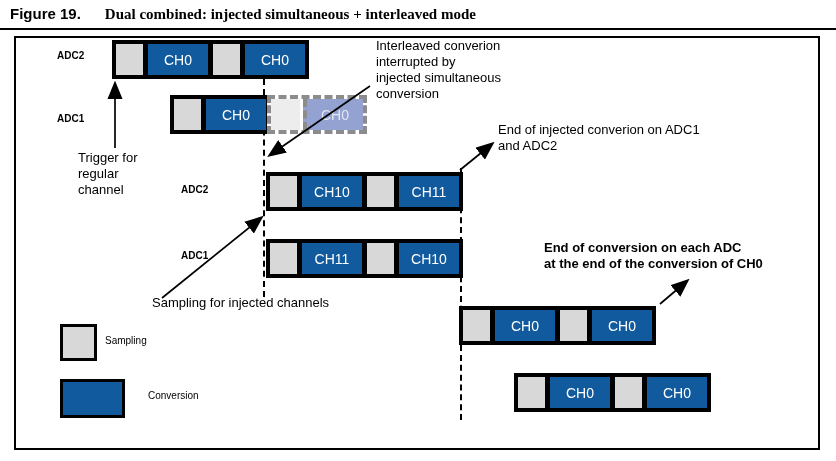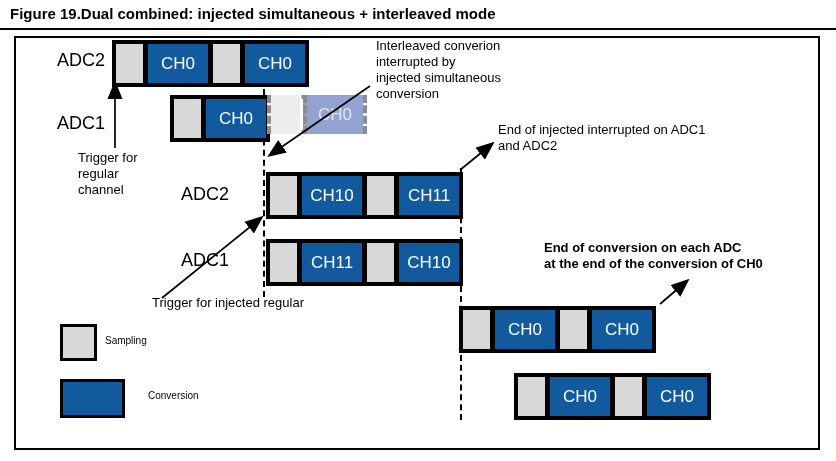--- a/index.html
+++ b/index.html
@@ -2,34 +2,34 @@
 <html style="--conversion: #115A9E; --sampling: #D8D8D8; --aborted-conversion: #94A2D2; --aborted-sampling: #EDEDED;"><head>
 <meta charset="utf-8">
 <style>
   html,body{margin:0;padding:0;background:#fff;width:836px;height:461px;overflow:hidden;
     font-family:"Liberation Sans","DejaVu Sans",sans-serif;color:#000;}
   .page{position:relative;width:836px;height:461px;background:#fff;}
 
   
   .fig-title{position:absolute;left:10px;top:5px;font-size:15px;font-weight:bold;white-space:nowrap;}
   .fig-title .fig-label{display:inline-block;}
-  .fig-title .fig-text{display:inline-block;}
+  .fig-title .fig-text{display:inline-block;margin-left:24px;font-family:Liberation Serif, serif;}
   .title-rule{position:absolute;left:0;top:28px;width:836px;height:2px;background:#000;}
 
   
   .diagram{position:absolute;left:14px;top:36px;width:802px;height:410px;border:2px solid #000;background:#fff;}
 
   
-  .row-label{position:absolute;font-size:18px;white-space:nowrap;}
+  .row-label{position:absolute;font-size:10px;white-space:nowrap;font-weight:bold;}
   .ann{position:absolute;font-size:13px;line-height:16px;white-space:pre-line;}
 
   
   .bar{position:absolute;display:flex;align-items:center;background:#000;padding:4px;gap:5px;}
-  .blk{height:39px;display:flex;align-items:center;justify-content:center;
-       font-size:17px;box-sizing:border-box;text-align:right;}
+  .blk{height:31px;display:flex;align-items:center;justify-content:center;
+       font-size:14px;box-sizing:border-box;text-align:right;}
   .blk.s{width:27px;background:var(--sampling);}
   .blk.c{width:60px;background:var(--conversion);color:#fff;}
   .blk.sf{width:29px;background:var(--aborted-sampling);}
   .blk.cf{width:60px;background:var(--aborted-conversion);color:rgba(255,255,255,0.72);
           border-left:4px dashed #8c8c8c;margin-left:3px;}
 
   
   .aborted{position:absolute;display:flex;align-items:center;border:4px dashed #8c8c8c;
            background:#fff;padding:0;height:31px;}
 
@@ -111,23 +111,23 @@
         <div class="blk c">CH0</div>
       </div>
 
     <div class="ann" style="left:62px;top:112px;">Trigger for
 regular
 channel</div>
     <div class="ann" style="left:360px;top:0px;">Interleaved converion
 interrupted by
 injected simultaneous
 conversion</div>
-    <div class="ann" style="left:482px;top:84px;">End of injected interrupted on ADC1
+    <div class="ann" style="left:482px;top:84px;">End of injected converion on ADC1
 and ADC2</div>
-    <div class="ann" style="left:136px;top:257px;">Trigger for injected regular</div>
+    <div class="ann" style="left:136px;top:257px;">Sampling for injected channels</div>
     <div class="ann" style="left:528px;top:202px;font-weight:bold;">End of conversion on each ADC
 at the end of the conversion of CH0</div>
 
     <div class="swatch samp" style="left:44px;top:286px;"></div>
     <div class="legend-label" style="left:89px;top:297px;">Sampling</div>
     <div class="swatch conv" style="left:44px;top:341px;"></div>
     <div class="legend-label" style="left:132px;top:352px;">Conversion</div>
 
     <div class="watermark" style="left:687px;top:394px;margin-top:40px;">ai17612</div>
 

